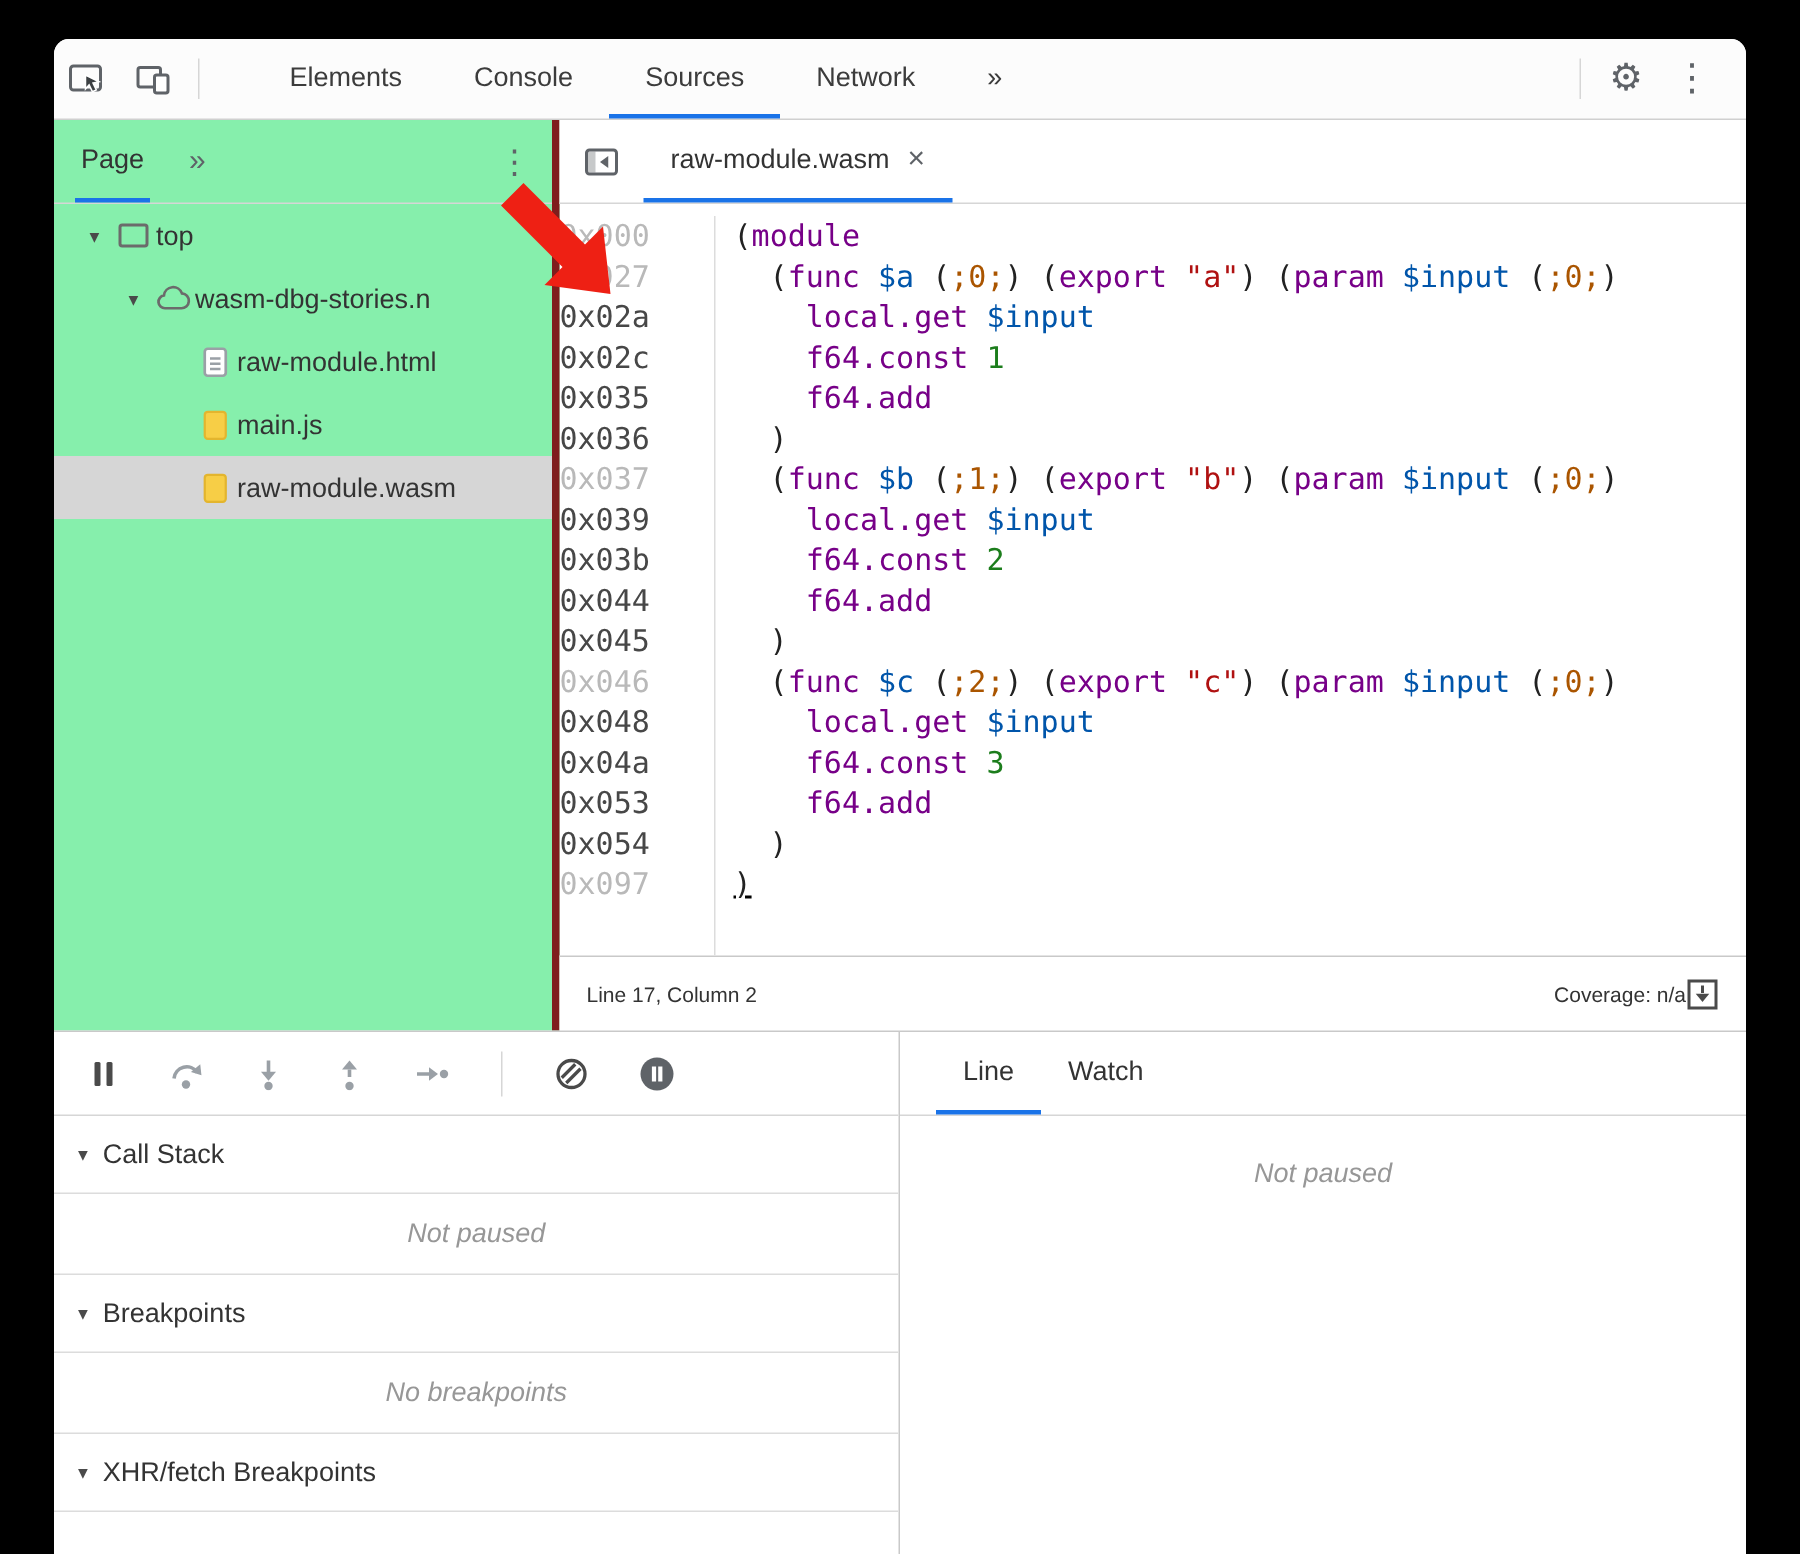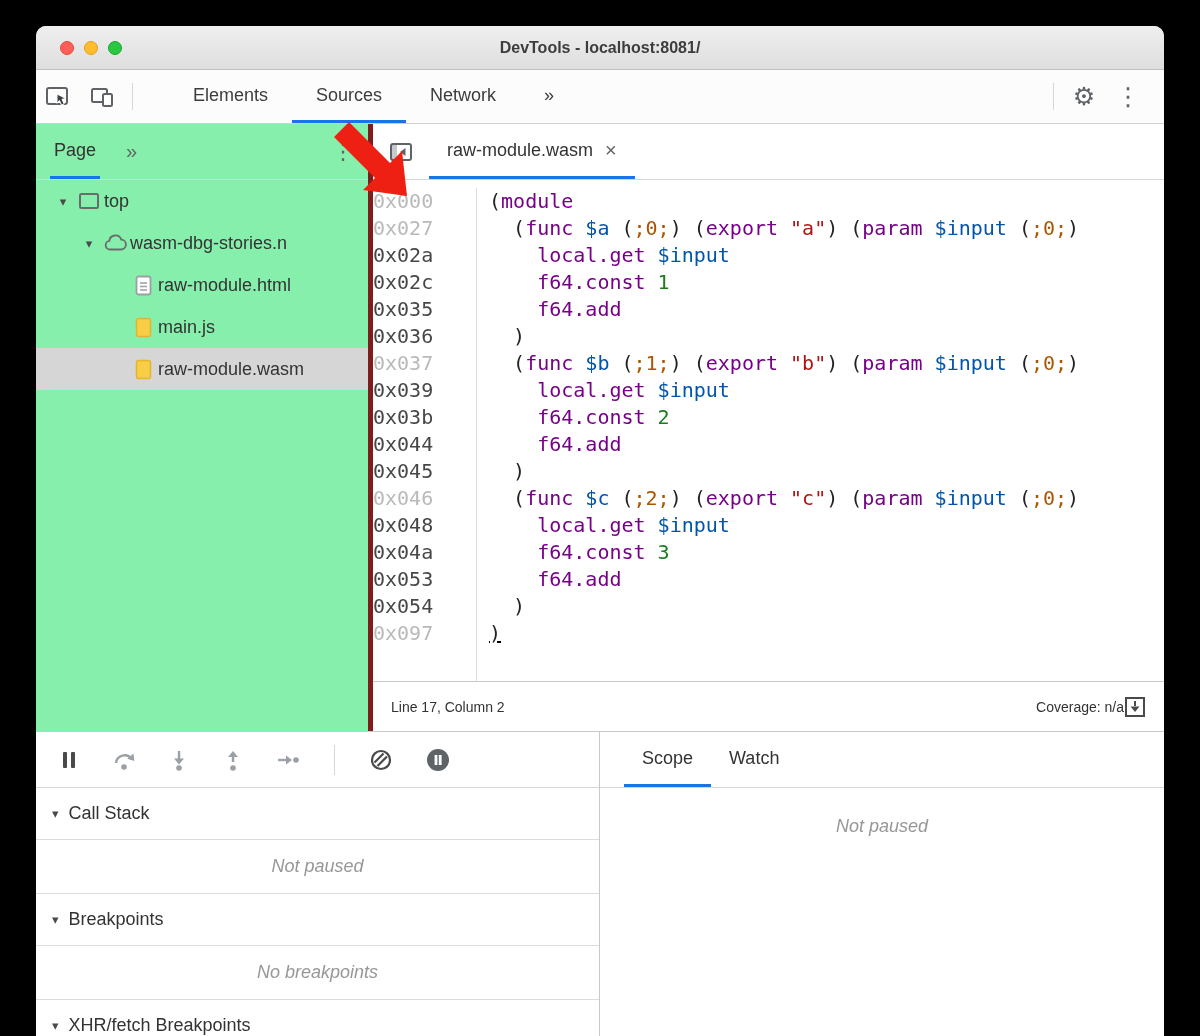--- a/index.html
+++ b/index.html
@@ -114,45 +114,38 @@
   .scope-tab.active { border-bottom-color:var(--accent); }
   .scope-empty { padding-top:28px; text-align:center; font-size:18px; font-style:italic; color:#979797; }
   
   .arrow-overlay { position:absolute; left:0; top:0; z-index:10; pointer-events:none; }
 </style>
 </head>
 <body>
 
 <div class="window">
 
-  <div class="titlebar">
-    <div class="traffic">
-      <div class="tl red"></div>
-      <div class="tl yellow"></div>
-      <div class="tl green"></div>
-    </div>
-    <span>DevTools - localhost:8081/</span>
-  </div>
 
   <div class="main-toolbar">
     <div class="tb-iconbox">
       <svg width="26" height="24" viewBox="0 0 26 24">
         <rect x="2" y="3" width="20" height="16" rx="2" fill="none" stroke="#5f6368" stroke-width="2"></rect>
         <path d="M12 9 l9 4.5 -4 .8 2.2 4.6 -2.6 1.2 -2.2 -4.6 -2.4 2.8 z" fill="#3c4043" stroke="#fff" stroke-width="1"></path>
       </svg>
     </div>
     <div class="tb-iconbox">
       <svg width="24" height="22" viewBox="0 0 24 22">
         <rect x="2" y="3" width="15" height="13" rx="1.5" fill="none" stroke="#5f6368" stroke-width="2"></rect>
         <rect x="13" y="8" width="9" height="12" rx="1.5" fill="#fff" stroke="#5f6368" stroke-width="2"></rect>
       </svg>
     </div>
     <div class="tb-sep"></div>
     <div class="tb-tabs">
       <div class="tb-tab">Elements</div>
+      <div class="tb-tab">Console</div>
       <div class="tb-tab active">Sources</div>
       <div class="tb-tab">Network</div>
       <div class="tb-tab">»</div>
     </div>
     <div class="tb-right">
       <div class="tb-sep"></div>
       <div class="tb-iconbox">
         <span class="glyph-icon">⚙</span>
       </div>
       <div class="tb-iconbox">
@@ -319,21 +312,21 @@
       <div class="dbg-empty">No breakpoints</div>
 
       <div class="dbg-header">
         <span class="twisty">▾</span>
         <span>XHR/fetch Breakpoints</span>
       </div>
     </div>
 
     <div class="scope-pane">
       <div class="scope-tabbar">
-        <div class="scope-tab active">Scope</div>
+        <div class="scope-tab active">Line</div>
         <div class="scope-tab">Watch</div>
       </div>
       <div class="scope-empty">Not paused</div>
     </div>
   </div>
 
 </div>
 
 <svg class="arrow-overlay" width="1200" height="1036" viewBox="0 0 1200 1036">
   <polygon points="334,137 349,122 390,163 402,151 407,196 363,190 375,178" fill="#ee2014"></polygon>

